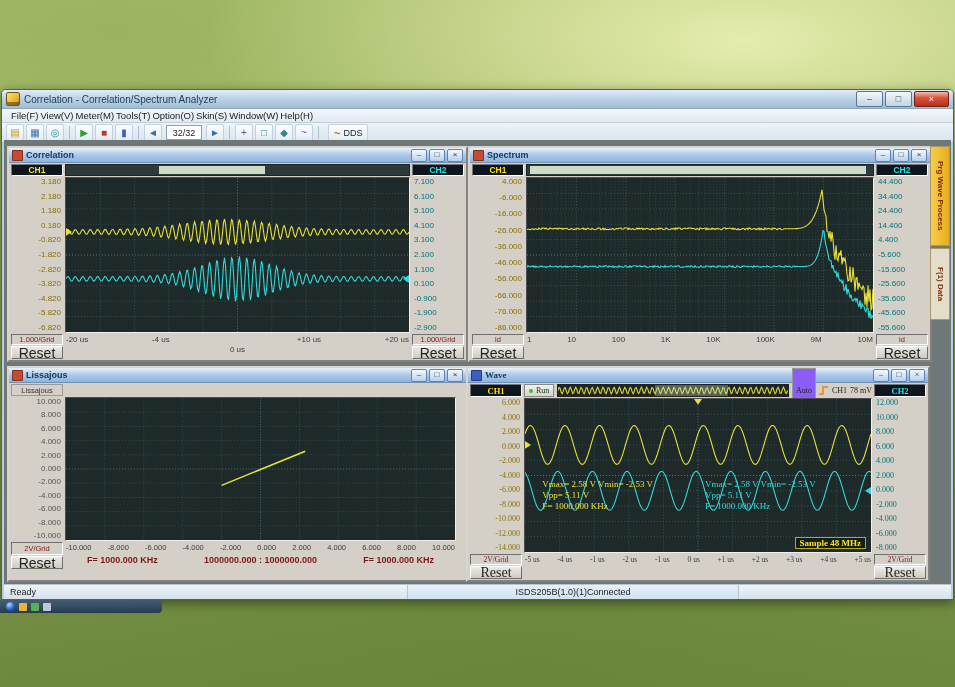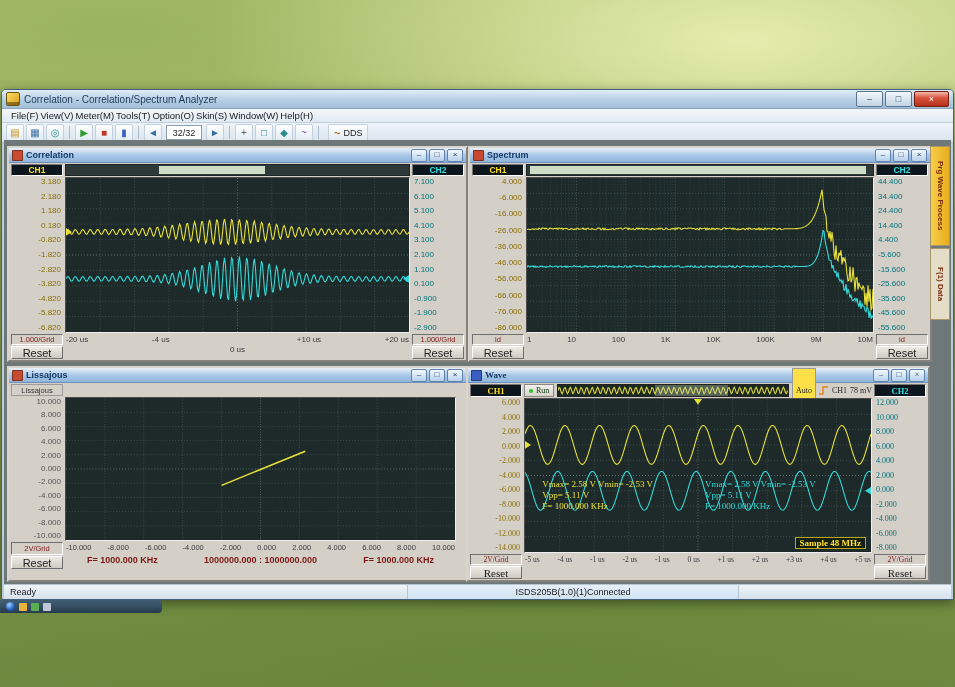--- a/index.html
+++ b/index.html
@@ -73,38 +73,38 @@
   .top-strip{position:relative;margin:0 1px 1px;background:#2e3a3a;border:1px solid #1d2626;}
   .strip-hl{position:absolute;top:1px;bottom:1px;background:#cddcc5;}
   .plot-cell{position:relative;margin:0 1px;}
   .plot-frame{position:absolute;inset:0;background:#1d2a29;border:1px solid #4c4c4c;
     border-bottom-color:#efefef;border-right-color:#efefef;overflow:hidden;}
   .plot-frame svg{display:block;width:100%;height:100%;}
   .bottom-side{display:flex;flex-direction:column;gap:1px;padding:1px 1px 0;}
   .grid-box{height:11px;border:1px solid #6f6f6f;border-bottom-color:#fff;border-right-color:#fff;
     color:#7d1616;font-size:7.5px;display:flex;align-items:center;justify-content:center;background:#d4d0c8;}
   .reset-btn{height:11px;border:1px solid #fff;border-bottom-color:#6f6f6f;border-right-color:#6f6f6f;
-    background:linear-gradient(180deg,#eceae4,#cfcbc2);font-size:11px;color:#222;
+    background:linear-gradient(180deg,#eceae4,#cfcbc2);font-size:14px;color:#222;
     display:flex;align-items:center;justify-content:center;}
   .bottom-center{display:flex;flex-direction:column;}
   .xlabels{height:12px;display:flex;justify-content:space-between;align-items:center;
     font-size:8px;color:#3a3a3a;padding:0 2px;white-space:nowrap;}
   .xlabels.small{font-size:7.5px;}
   .xcenter{height:12px;text-align:center;font-size:8px;color:#3a3a3a;}
   .liss-footer{height:13px;display:flex;justify-content:space-around;align-items:center;
     font-size:9px;font-weight:bold;color:#7d1616;white-space:nowrap;}
   
   .wave-ctl{display:flex;align-items:center;gap:3px;margin:0 1px 1px;font-size:8px;color:#222;}
   .run-btn{height:11px;padding:0 4px;display:flex;align-items:center;gap:3px;
     border:1px solid #888;background:linear-gradient(180deg,#f2f1ec,#d7d3ca);color:#10401c;}
   .led{width:4px;height:4px;border-radius:50%;background:#2ec22e;}
   .preview{flex:1;height:11px;position:relative;background:#1b2723;border:1px solid #202020;overflow:hidden;}
   .preview svg{position:absolute;inset:0;width:100%;height:100%;}
   .prev-hl{position:absolute;top:0;bottom:0;left:42%;width:32%;background:rgba(208,228,198,0.32);}
-  .auto-box{height:11px;padding:16px 3px;border:1px solid #999;background:#fde047;display:flex;align-items:center;}
+  .auto-box{height:11px;padding:16px 3px;border:1px solid #999;background:#8b5cf6;display:flex;align-items:center;}
   .meas{position:absolute;font-size:9px;line-height:11px;white-space:nowrap;}
   .meas.ch1{left:5%;top:52%;color:#e8e13a;}
   .meas.ch2{left:52%;top:52%;color:#35d8d8;}
   .sample-box{position:absolute;right:5px;bottom:3px;padding:0 4px;border:1px solid #b8a818;
     background:rgba(18,28,18,0.85);color:#ffe020;font-size:9px;font-weight:bold;}
   
   .side-tabs{position:absolute;right:1px;top:6px;width:20px;display:flex;flex-direction:column;gap:2px;}
   .vtab{writing-mode:vertical-rl;display:flex;align-items:center;justify-content:center;
     font-size:8px;font-weight:bold;color:#7c2d12;border:1px solid #a8956a;padding:5px 2px;}
   .vtab.prg{height:88px;background:linear-gradient(90deg,#f7cd48,#e7ad1c);}

